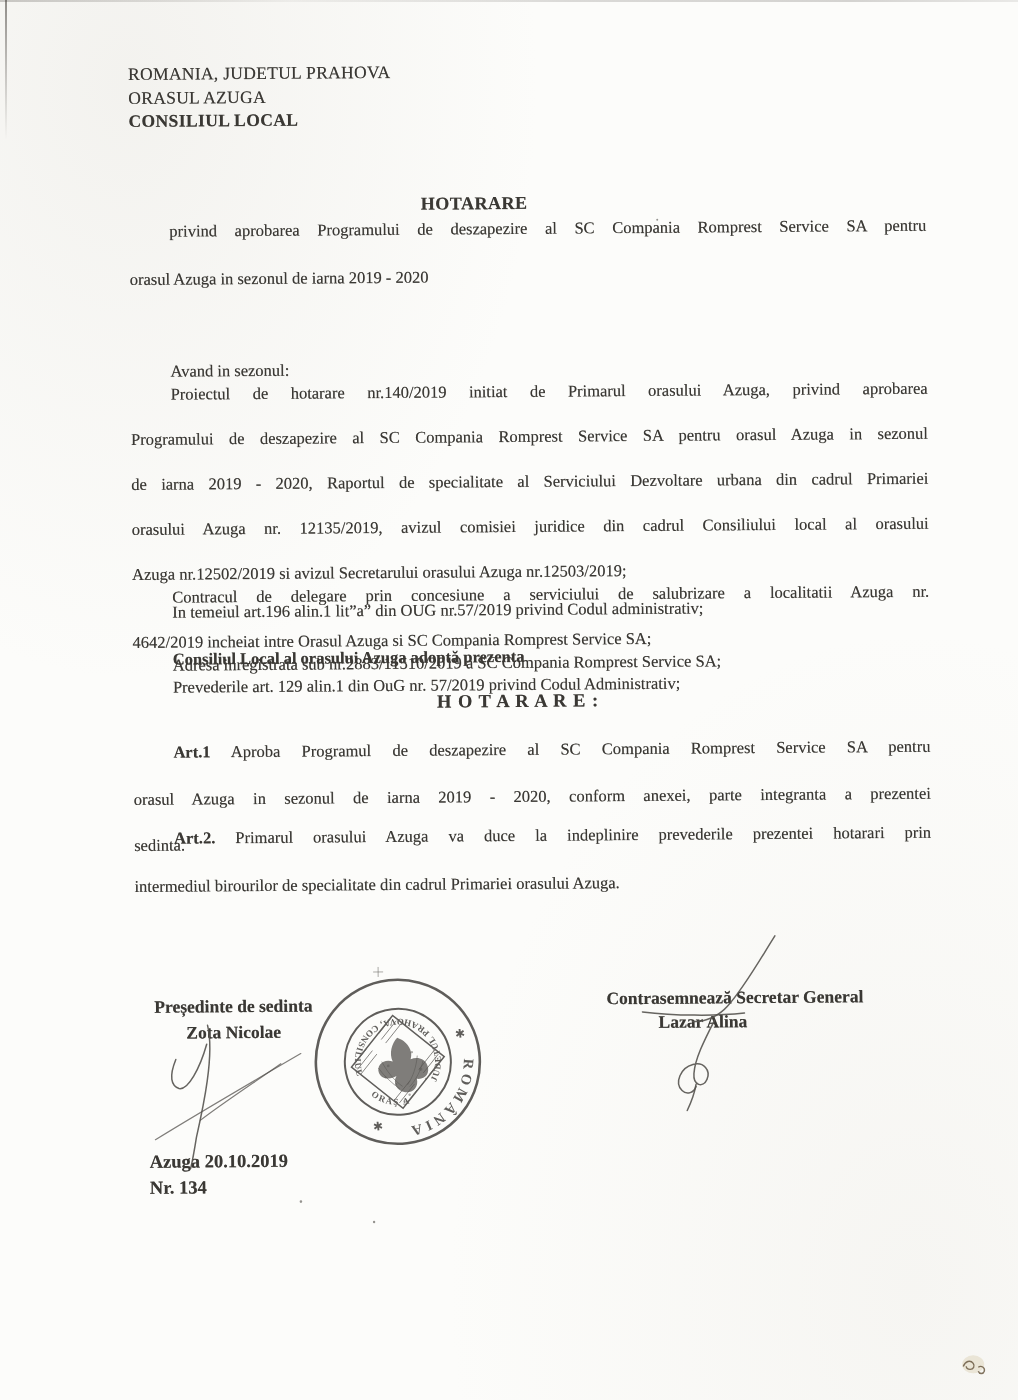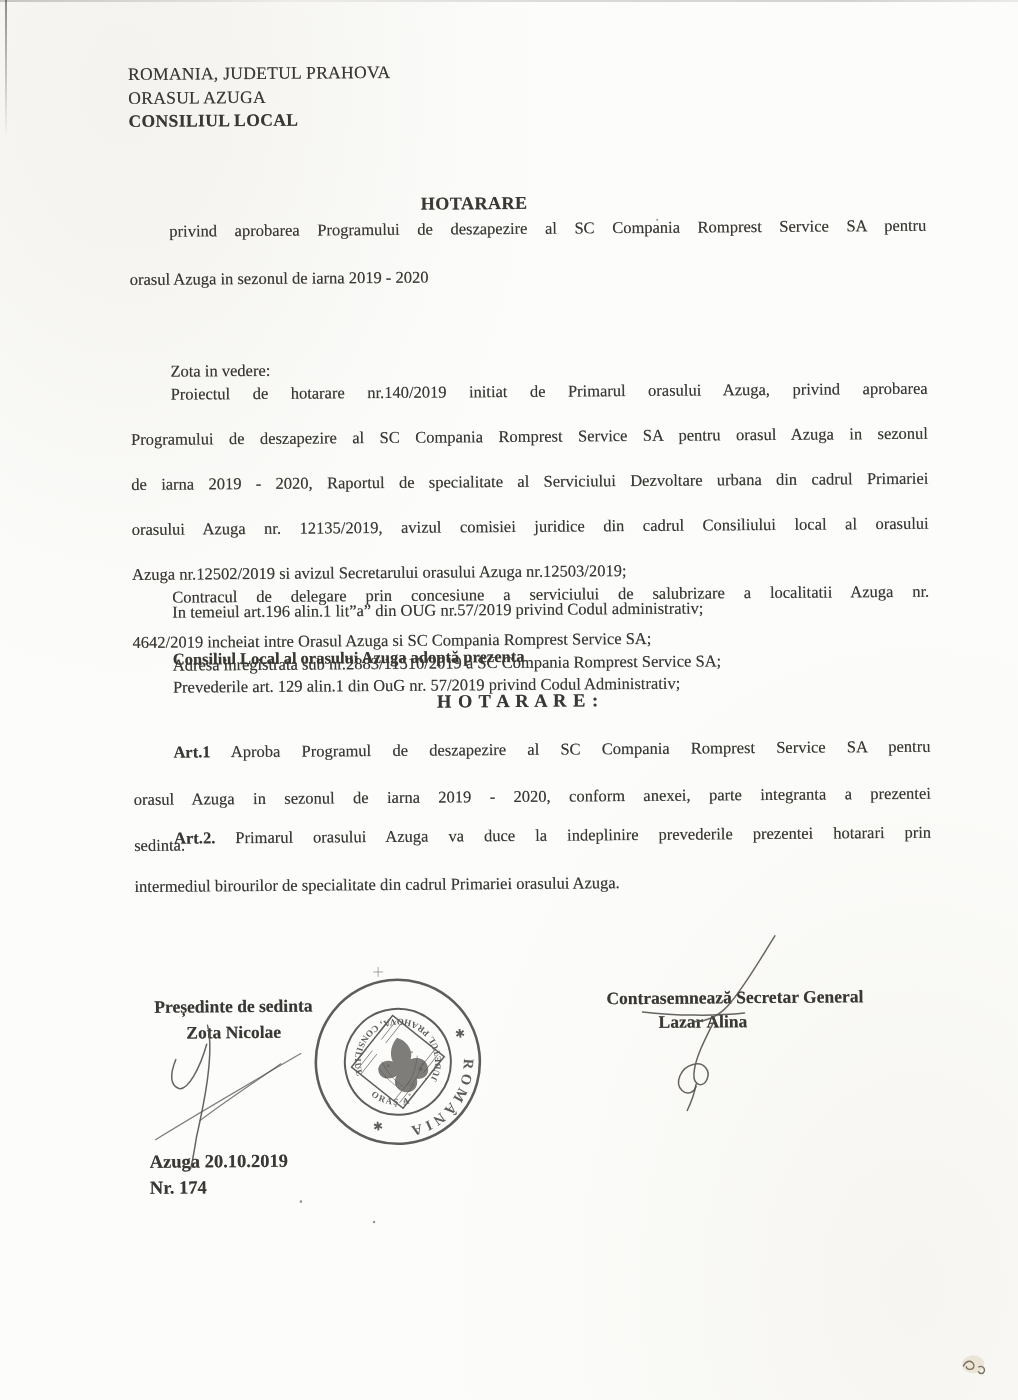--- a/index.html
+++ b/index.html
@@ -63,21 +63,21 @@
     </div>
 
     <div class="blk" id="doc-title">HOTARARE</div>
 
     <div class="blk" id="subtitle">
         <div class="tline just ind"><span>privind aprobarea Programului de deszapezire al SC Compania Romprest Service SA pentru</span></div>
         <div class="tline"><span>orasul Azuga in sezonul de iarna 2019 - 2020</span></div>
       </div>
 
     <div class="blk" id="preamble">
-        <div class="tline ind"><span>Zota in vedere:</span></div>
+        <div class="tline ind"><span>Avand in sezonul:</span></div>
         <div class="tline just ind"><span>Proiectul de hotarare nr.140/2019 initiat de Primarul orasului Azuga,  privind aprobarea</span></div>
         <div class="tline just"><span>Programului de deszapezire al SC Compania Romprest Service SA pentru orasul Azuga in sezonul</span></div>
         <div class="tline just"><span>de iarna 2019 - 2020, Raportul de specialitate al Serviciului Dezvoltare urbana din cadrul Primariei</span></div>
         <div class="tline just"><span>orasului Azuga nr. 12135/2019, avizul comisiei juridice  din cadrul Consiliului local al orasului</span></div>
         <div class="tline"><span>Azuga nr.12502/2019 si avizul  Secretarului orasului Azuga nr.12503/2019;</span></div>
         <div class="tline just ind"><span>Contracul de delegare prin concesiune a serviciului de salubrizare a localitatii Azuga nr.</span></div>
         <div class="tline"><span>4642/2019 incheiat intre Orasul Azuga si SC Compania Romprest Service SA;</span></div>
         <div class="tline ind"><span>Adresa inregistrata sub nr.2883/11510/2019 a SC Compania Romprest Service SA;</span></div>
         <div class="tline ind"><span>Prevederile art. 129 alin.1 din  OuG nr. 57/2019 privind Codul Administrativ;</span></div>
       </div>
@@ -108,21 +108,21 @@
       <div>Zota Nicolae</div>
     </div>
 
     <div class="blk" id="sig-right">
       <div>Contrasemnează  Secretar General</div>
       <div class="name">Lazar Alina</div>
     </div>
 
     <div class="blk" id="footer">
       <div>Azuga 20.10.2019</div>
-      <div>Nr. 174</div>
+      <div>Nr. 134</div>
     </div>
 
     <svg class="overlay" width="1018" height="1400" viewBox="0 0 1018 1400">
 
       <g transform="translate(395,1061) rotate(-6)" stroke="#4a4845" fill="none" opacity="0.88">
         <circle r="82" stroke-width="2.6"></circle>
         <circle r="53" stroke-width="2"></circle>
 
         <defs>
           <path id="arcCountry" d="M 65.7,-5.8 A 66,66 0 0 1 -17.1,63.8"></path>

